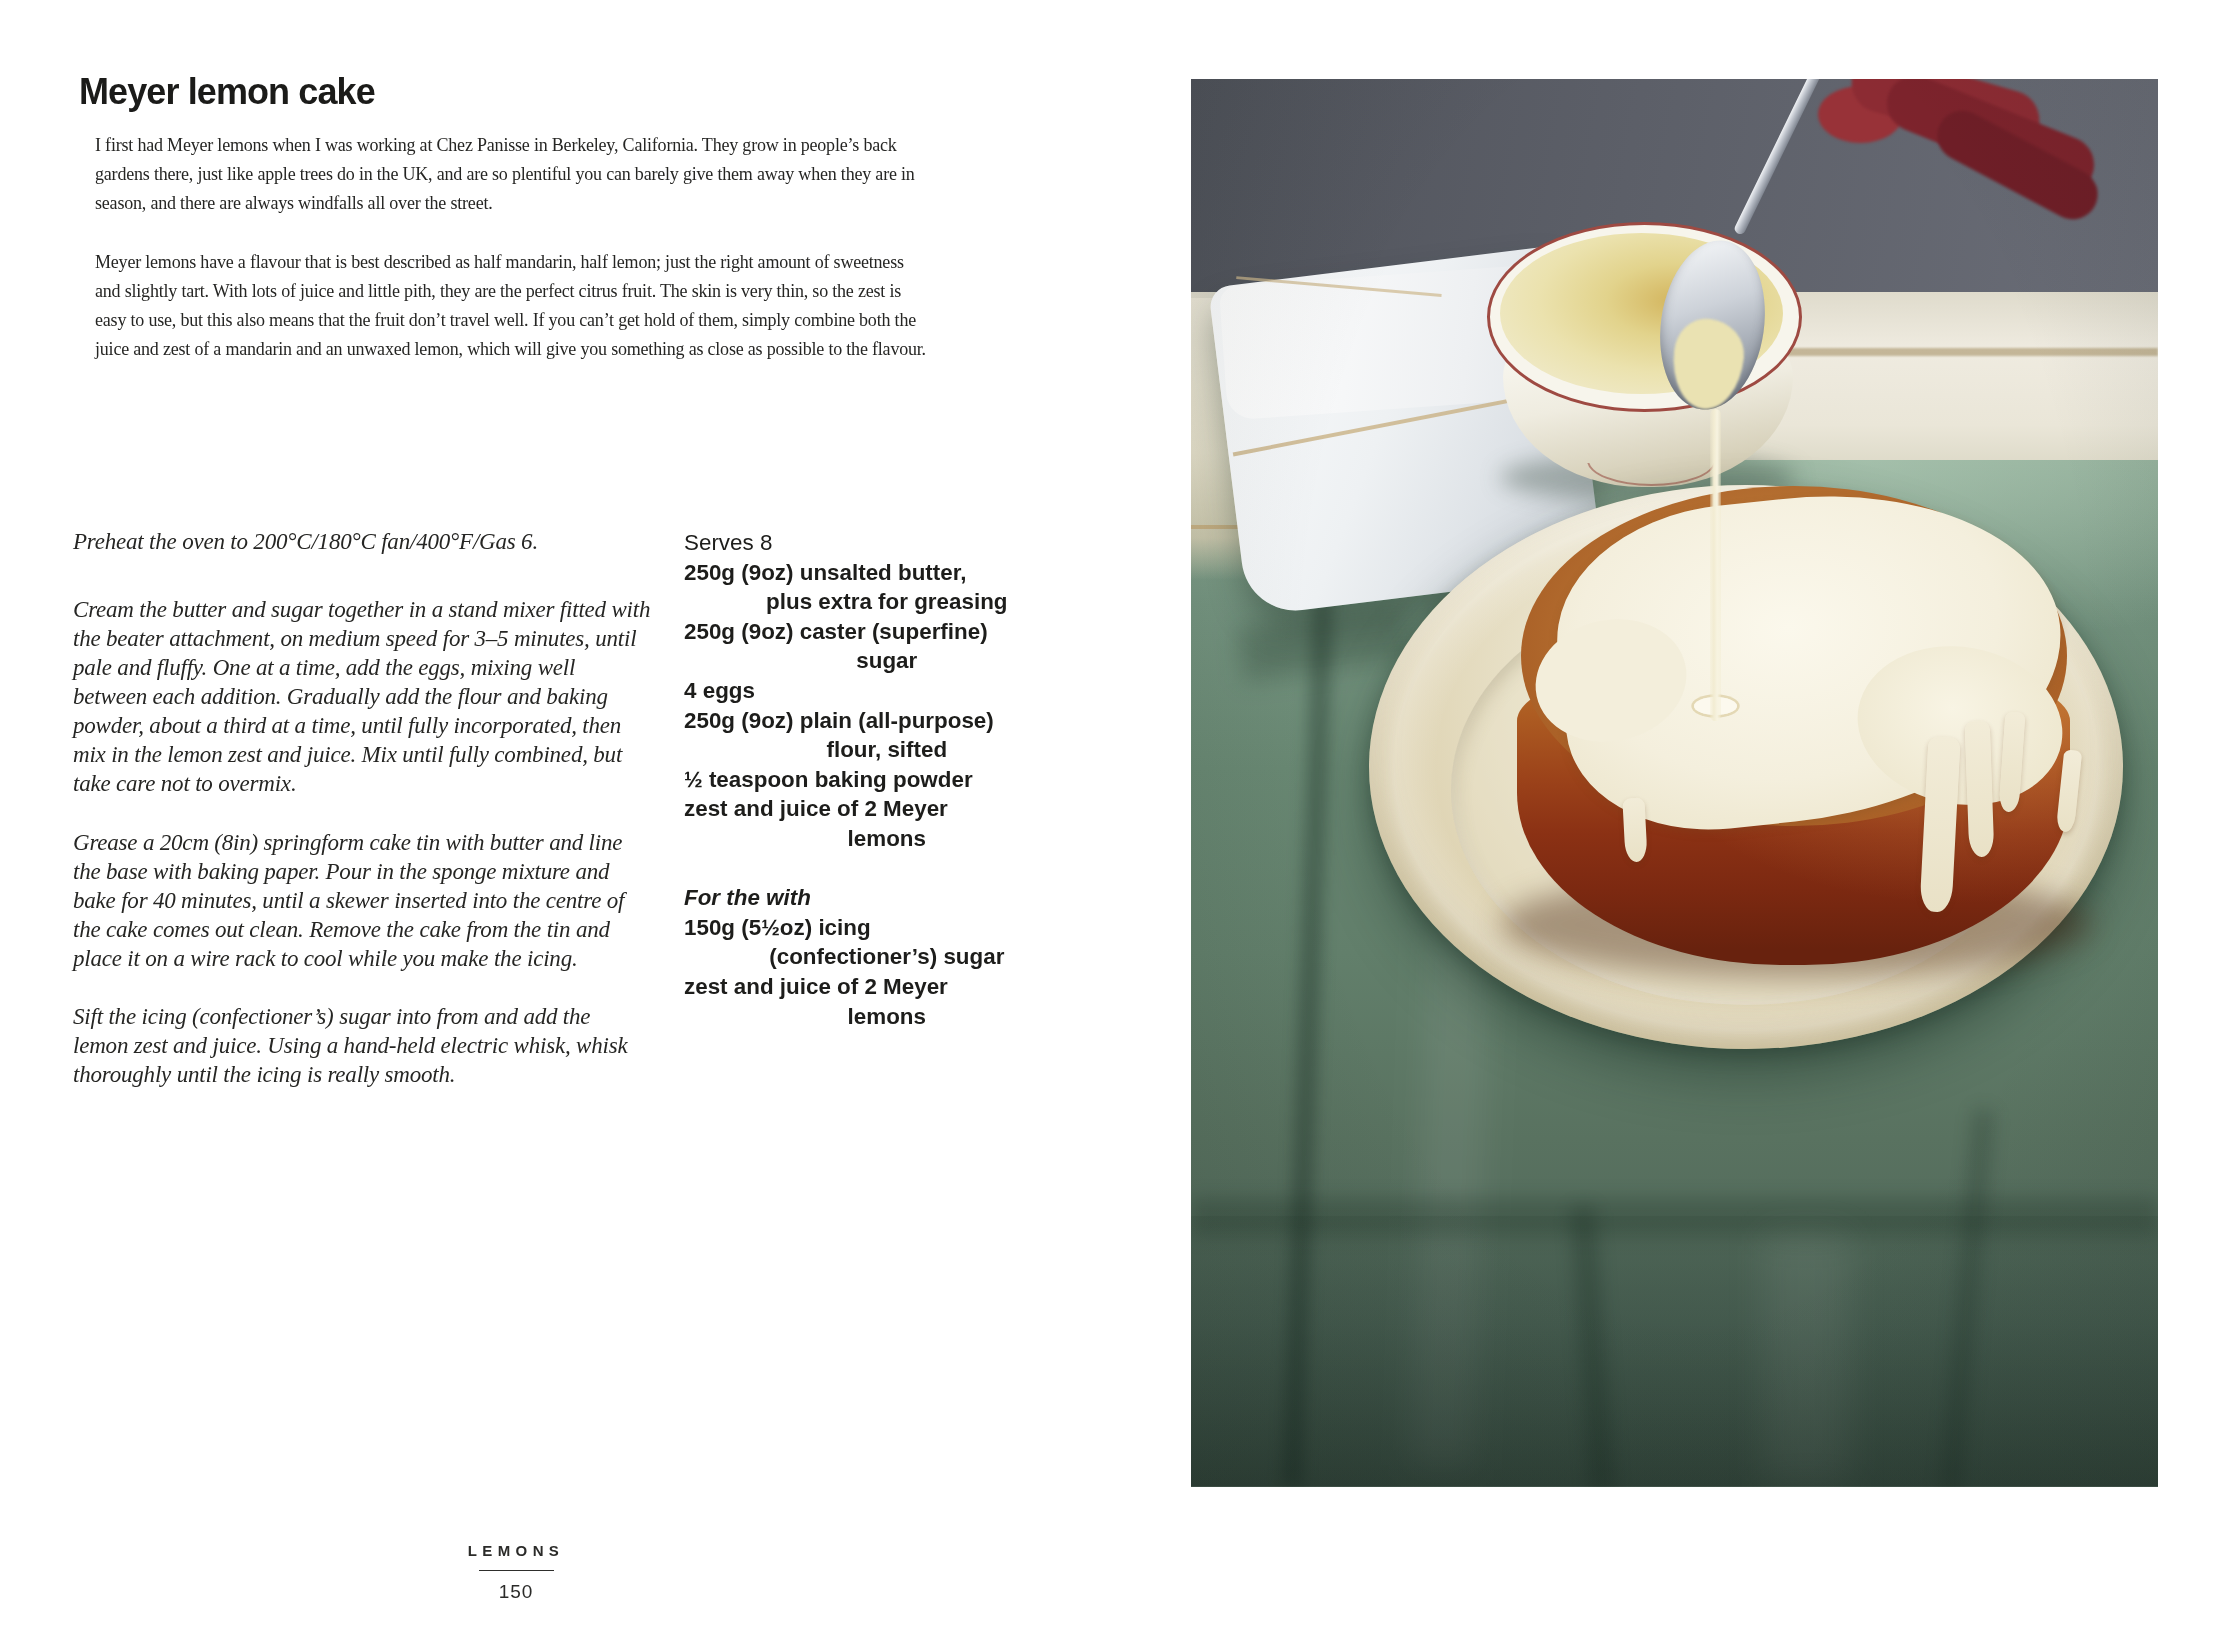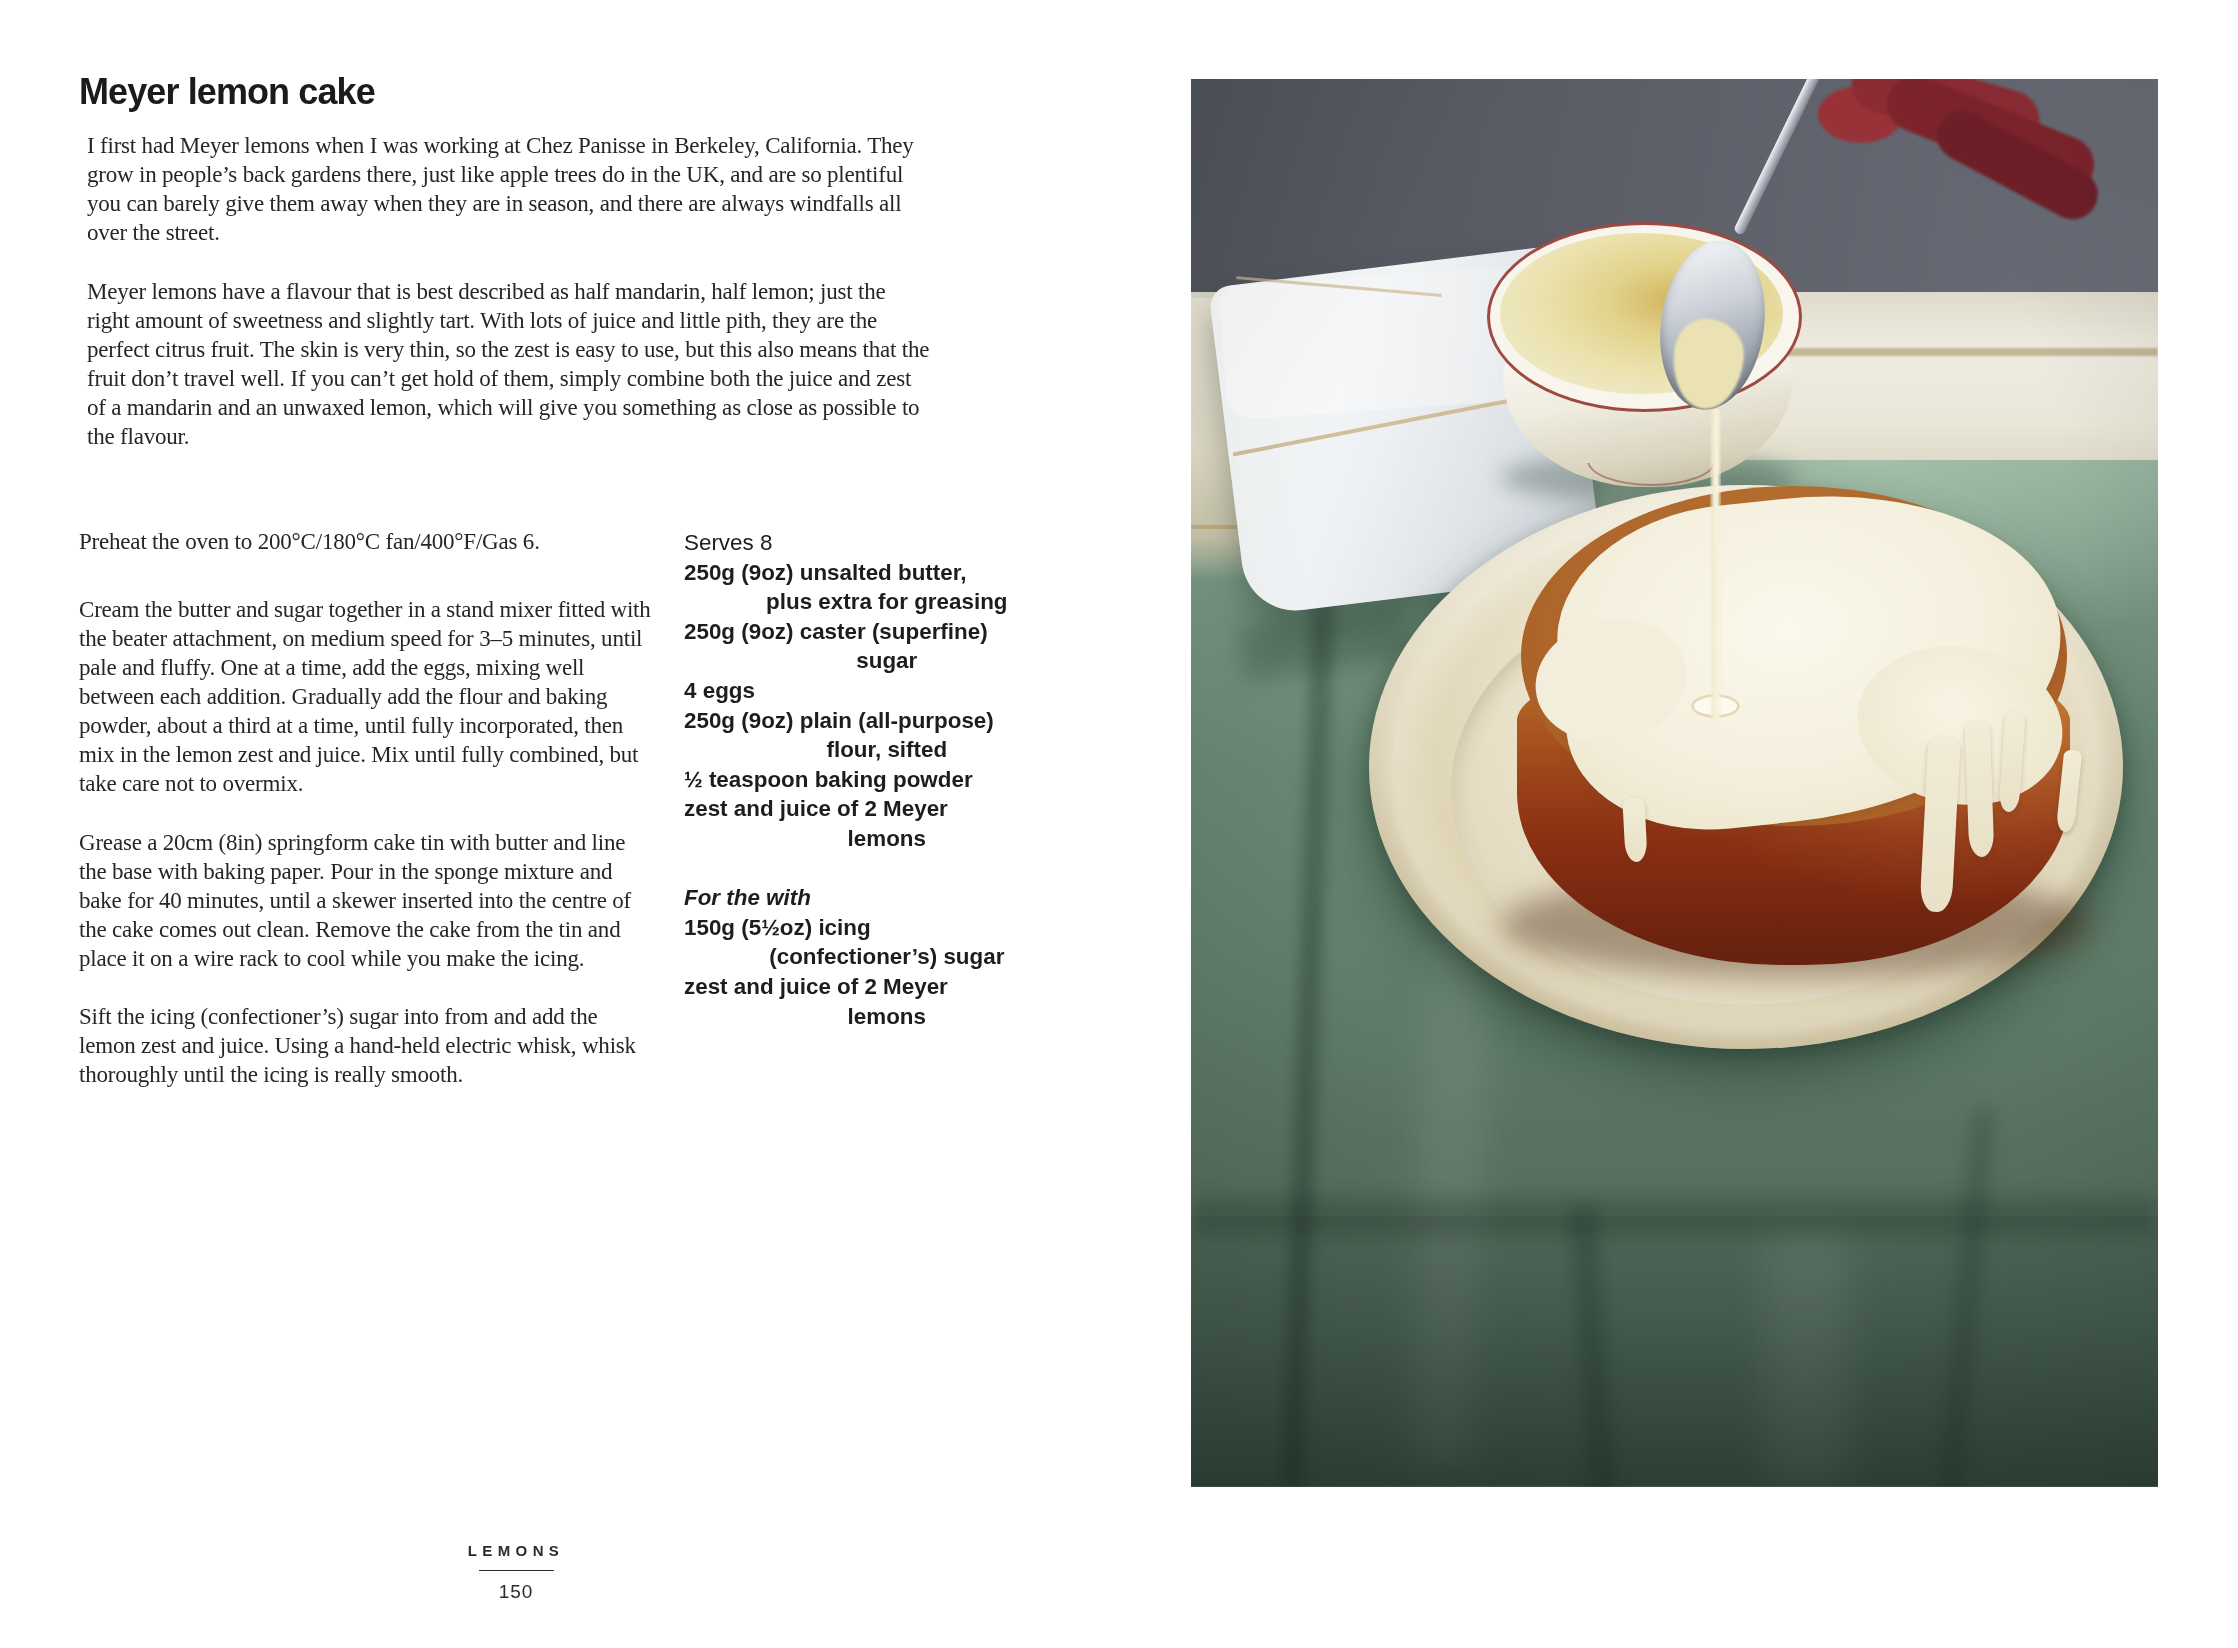--- a/index.html
+++ b/index.html
@@ -4,22 +4,22 @@
 <style>
   html,body{margin:0;padding:0;background:#ffffff;}
   .page{position:relative;width:2239px;height:1649px;background:#ffffff;overflow:hidden;
         font-family:"Liberation Serif", serif;color:#262624;}
 
   
   .title{position:absolute;left:79px;top:72px;margin:0;
          font-family:"Liberation Sans", sans-serif;font-weight:700;
          font-size:36px;line-height:39px;letter-spacing:-0.9px;color:#1b1b19;}
   .intro{position:absolute;left:79px;top:131px;width:851px;}
-  .intro p{margin:0 0 30px 8px;font-size:23px;line-height:29px;letter-spacing:-0.2px;}
-  .method{position:absolute;left:79px;top:527px;width:578px;}
+  .intro p{margin:0 0 30px 16px;font-size:18px;line-height:29px;letter-spacing:-0.2px;}
+  .method{position:absolute;left:73px;top:527px;width:578px;font-style:italic;}
   .method p{margin:0 0 29.6px 0;font-size:23px;line-height:29px;letter-spacing:-0.2px;}
   .method p.first{margin-bottom:39px;}
 
   .ingredients{position:absolute;left:684px;top:528px;width:385px;
                font-family:"Liberation Sans", sans-serif;font-size:22.4px;line-height:29.6px;color:#1d1d1b;}
   .ing-line{white-space:nowrap;font-weight:bold;}
   .ing-line.cont{padding-left:20.6px;text-align:center;}
   .ing-line.serves{font-weight:400;}
   .ing-line.icing-head{font-style:italic;}
   .ing-spacer{height:29.6px;}

